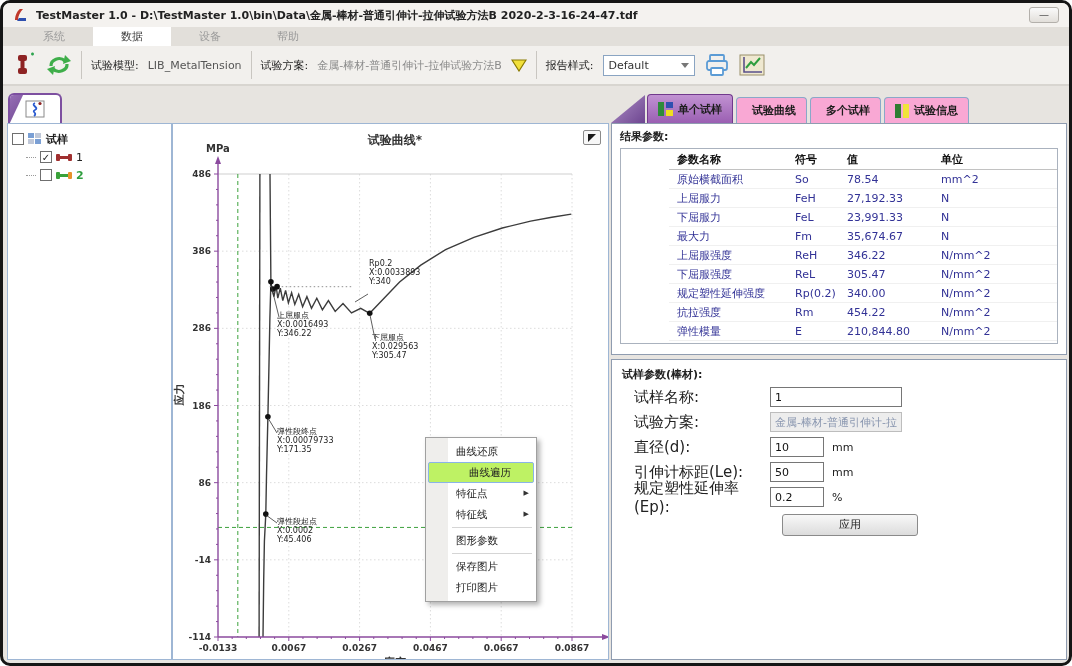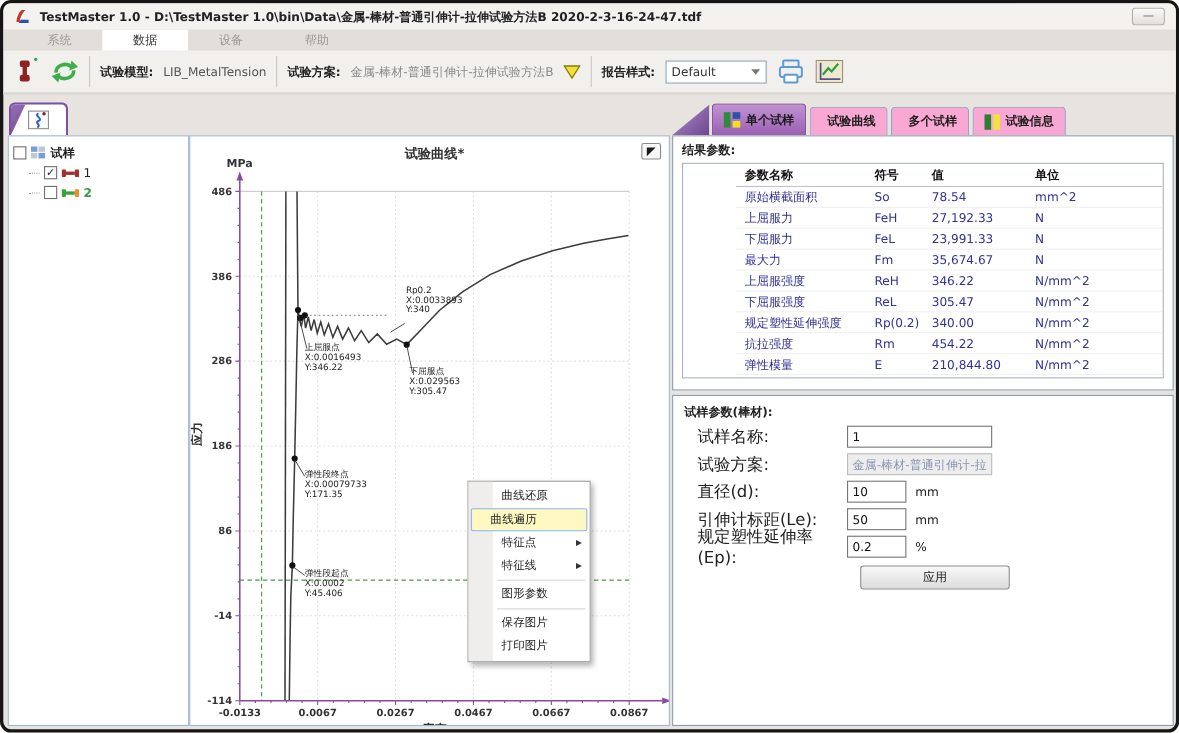--- a/index.html
+++ b/index.html
@@ -10,21 +10,21 @@
   .title-text{font-size:11px;font-weight:bold;color:#222;white-space:nowrap;overflow:hidden;flex:1;}
   .min-btn{width:30px;height:16px;border:1px solid #b3b0ab;border-radius:3px;background:linear-gradient(#fafafa,#e2dfda);
     font-size:10px;color:#555;text-align:center;line-height:13px;}
   
   .menubar{height:19px;background:#e2dfda;display:flex;padding-left:12px;}
   .menu-item{width:78px;text-align:center;font-size:11px;color:#9a9a9a;line-height:19px;}
   .menu-item.active{background:#fff;color:#3a3a3a;}
   
   .toolbar{height:40px;background:#f2f0ed;border-bottom:2px solid #d8d5d0;display:flex;align-items:center;gap:9px;padding:0 10px;}
   .tb-sep{width:1px;height:28px;background:#c9c6c1;}
-  .tb-label{font-size:11px;font-weight:bold;color:#222;white-space:nowrap;}
+  .tb-label{font-size:11px;font-weight:normal;color:#222;white-space:nowrap;}
   .tb-value{font-size:11px;color:#555;white-space:nowrap;}
   .tb-value.dim{color:#8a8a8a;}
   .select-box{width:92px;height:21px;border:1px solid #8aa4c2;background:#fff;display:flex;align-items:center;
     justify-content:space-between;padding:0 5px;font-size:11px;color:#333;}
   .chev{width:0;height:0;border-left:4px solid transparent;border-right:4px solid transparent;border-top:5px solid #777;}
   .icon-btn{display:flex;align-items:center;justify-content:center;}
   
   .main{position:absolute;left:0;right:0;top:86px;bottom:0;}
   .panel{position:absolute;background:#fff;border:1px solid #9eb6d4;}
   
@@ -43,21 +43,21 @@
   
   .chart-panel{left:169px;top:34px;width:437px;height:537px;}
   .collapse-btn{position:absolute;right:7px;top:6px;width:18px;height:15px;border:1px solid#8a8a8a;border-radius:2px;
     background:#f7f7f7;display:flex;align-items:center;justify-content:center;}
   .collapse-glyph{width:0;height:0;border-top:8px solid #1a1a1a;border-right:8px solid transparent;}
   
   .ctx-menu{position:absolute;left:252px;top:313px;width:112px;background:#fff;border:1px solid #a0a0a0;
     box-shadow:3px 3px 5px rgba(0,0,0,.3);padding:3px 0;}
   .ctx-menu::before{content:"";position:absolute;left:0;top:0;bottom:0;width:22px;background:#efeeec;}
   .ctx-item{position:relative;height:21px;line-height:21px;padding-left:30px;font-size:10.5px;color:#222;}
-  .ctx-item.hl{background:#fef9c3;border:1px solid #8ab4e8;border-radius:2px;margin:0 2px;padding-left:17px;height:21px;line-height:19px;}
+  .ctx-item.hl{background:#bef264;border:1px solid #8ab4e8;border-radius:2px;margin:0 2px;padding-left:40px;height:21px;line-height:19px;}
   .ctx-arrow{position:absolute;right:7px;top:0;font-size:7px;color:#333;}
   .ctx-sep{margin:2px 4px 2px 26px;border-top:1px solid #d5d5d5;}
   
   .rp-tabs{position:absolute;left:608px;top:3px;height:31px;display:flex;align-items:flex-end;}
   .tab-tri{width:34px;height:28px;background:linear-gradient(135deg,#b091c8,#6d4590);
     clip-path:polygon(100% 0,100% 100%,0 100%);margin-right:2px;}
   .rtab{height:26px;display:flex;align-items:center;gap:5px;padding:0 10px;background:#f9a8d4;
     border:1px solid #8aa8c8;border-bottom:none;border-radius:4px 4px 0 0;font-size:11px;font-weight:bold;color:#1c1c1c;margin-right:3px;}
   .rtab.active{height:29px;background:linear-gradient(#c192d2,#9a5fb2);border-color:#71398c;}
   .ic{position:relative;flex:0 0 auto;}

